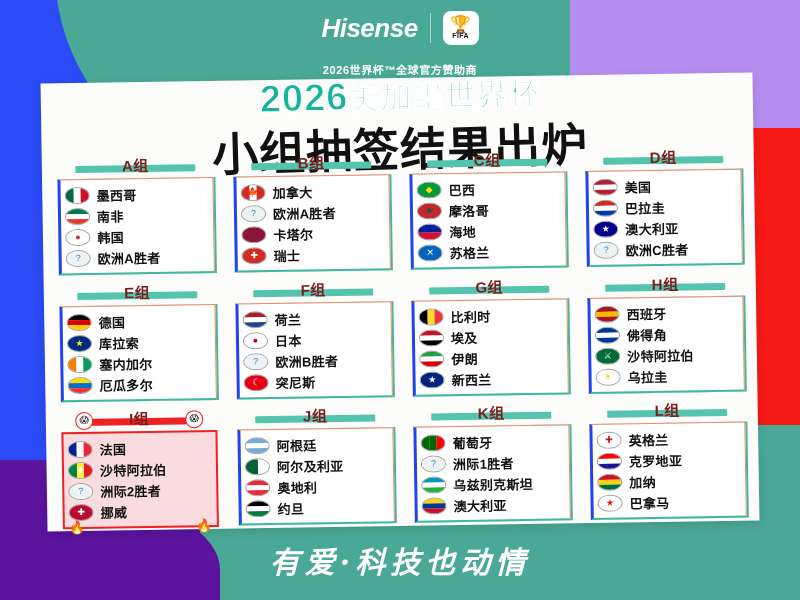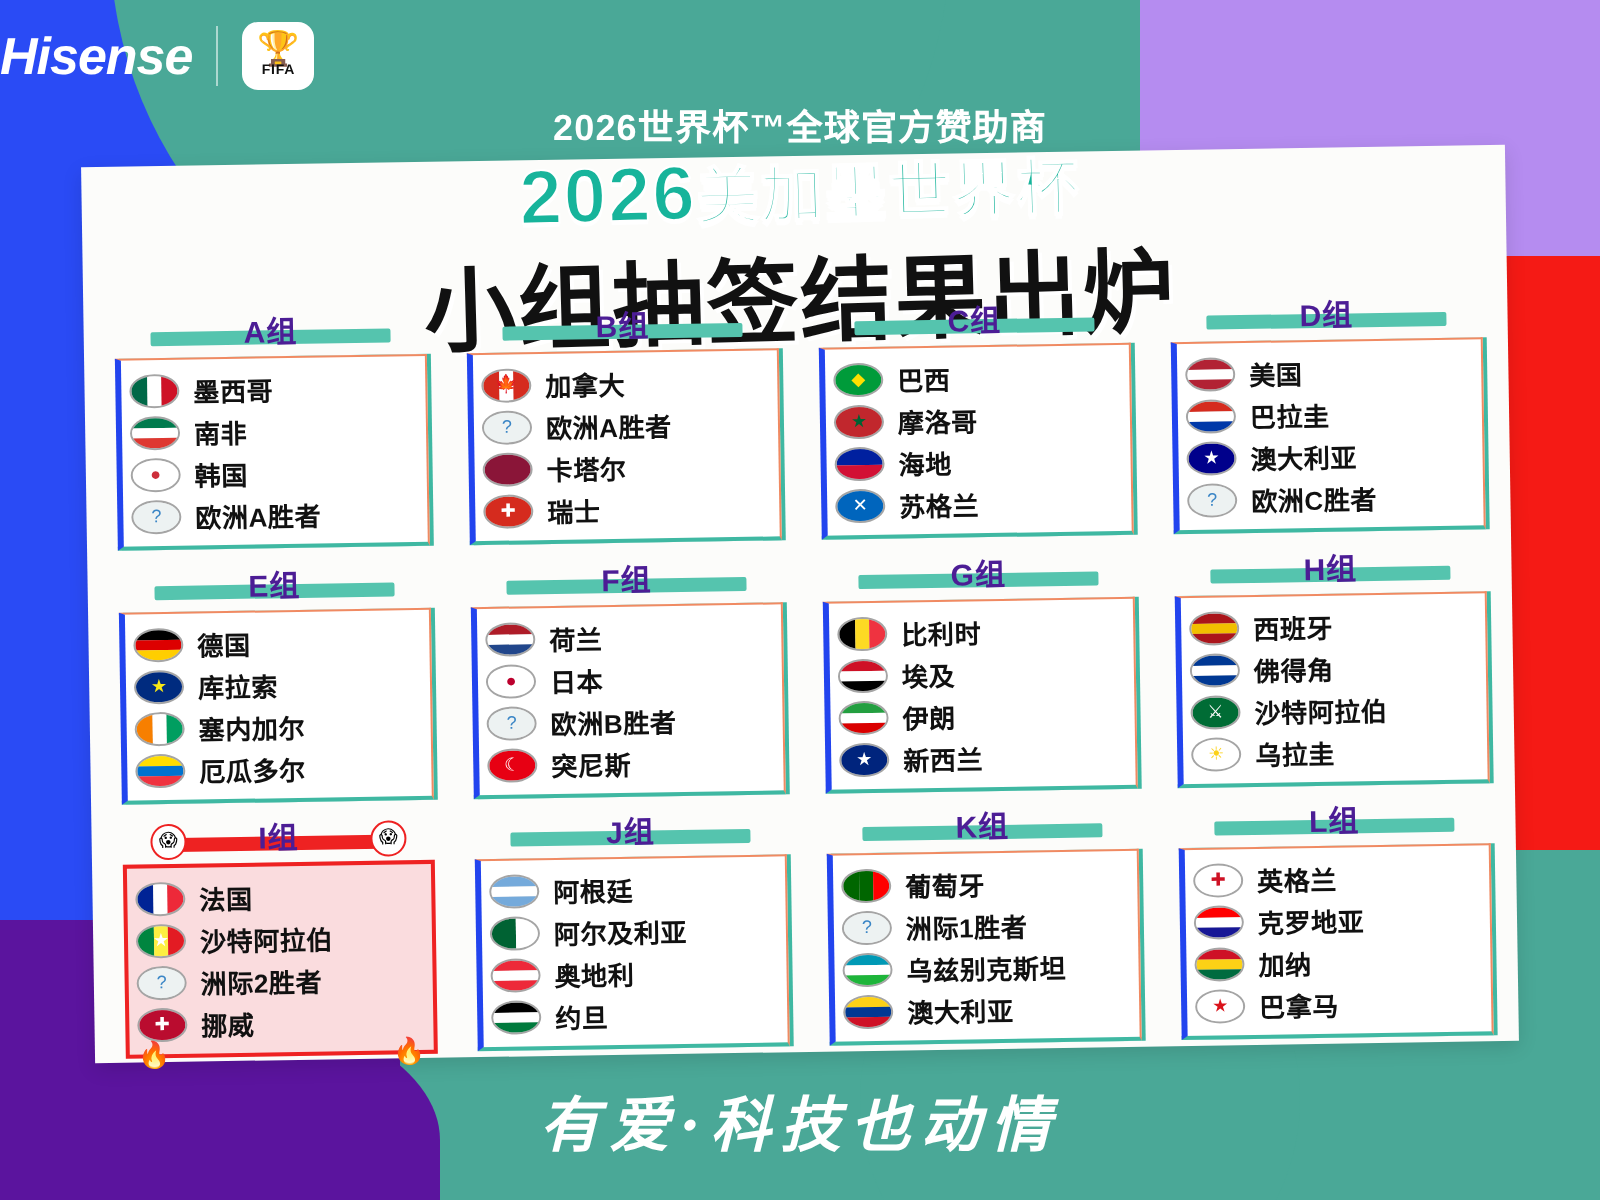--- a/index.html
+++ b/index.html
@@ -16,34 +16,34 @@
   .bg-teal-circle{position:absolute;left:55px;top:-240px;width:420px;height:420px;border-radius:50%;background:#4AA897;}
   .bg-lilac{position:absolute;right:0;top:0;width:230px;height:128px;background:#B58CF0;}
   .bg-red{position:absolute;right:0;top:128px;width:190px;height:340px;background:#F51A15;}
   .bg-teal-bottom{position:absolute;right:0;bottom:0;width:230px;height:175px;background:#4AA897;}
   .bg-teal-corner{position:absolute;right:150px;bottom:-60px;width:220px;height:220px;border-radius:50%;background:#4AA897;}
   .bg-top-teal{position:absolute;left:130px;top:0;right:230px;height:128px;background:#4AA897;}
   .bg-purple-swoosh{position:absolute;left:-40px;bottom:-30px;width:260px;height:130px;background:#5B149E;border-top-right-radius:130px 70px;}
 
   
   .header{position:absolute;left:0;right:0;top:8px;text-align:center;z-index:6;}
-  .brand-row{display:flex;align-items:center;gap:12px;height:40px;}
+  .brand-row{display:flex;align-items:center;justify-content:center;gap:12px;height:40px;}
   .brand-name{
     color:#ffffff;font-size:26px;font-weight:bold;font-style:italic;
     letter-spacing:-0.5px;
   }
   .brand-divider{width:1px;height:30px;background:rgba(255,255,255,.55);}
   .fifa-badge{
     width:36px;height:34px;border-radius:8px;background:#ffffff;
     display:flex;flex-direction:column;align-items:center;justify-content:center;
     position:relative;
   }
   .fifa-cup{font-size:17px;line-height:15px;}
   .fifa-text{font-size:7px;font-weight:bold;color:#111;letter-spacing:.4px;line-height:7px;}
-  .sponsor-line{color:#ffffff;font-size:18px;margin-top:1px;letter-spacing:.6px;font-weight:bold;}
+  .sponsor-line{color:#ffffff;font-size:11px;margin-top:13px;letter-spacing:.6px;font-weight:bold;}
 
   
   .title-wrap{position:absolute;left:0;right:0;top:72px;text-align:center;z-index:7;}
   .title-line1{
     font-size:31px;font-weight:bold;color:#17B49B;letter-spacing:1px;
     -webkit-text-stroke:1px #ffffff;
     text-shadow:0 2px 0 rgba(255,255,255,.85);
     transform:rotate(-1.6deg);
   }
   .title-line1 .yr{font-size:38px;}
@@ -65,21 +65,21 @@
     display:grid;grid-template-columns:repeat(4,1fr);grid-template-rows:repeat(3,1fr);
     column-gap:4px;row-gap:0px;
     transform:rotate(-0.9deg);
   }
   .group{position:relative;padding:0 8px;}
   .group-head{position:relative;text-align:center;height:22px;}
   .group-underline{
     position:absolute;left:18px;right:18px;top:11px;height:7px;background:#55C4AE;border-radius:1px;
   }
   .group-label{
-    position:relative;display:inline-block;font-size:15px;font-weight:bold;color:#4c1d95;
+    position:relative;display:inline-block;font-size:15px;font-weight:bold;color:#7f1d1d;
     letter-spacing:.5px;padding:0 4px;
   }
   .group-box{
     position:relative;margin-top:2px;padding:5px 4px 4px 4px;background:#ffffff;
     border-left:3px solid #2244EE;
     border-top:1px solid #F08A62;
     border-right:1px solid #F08A62;
     border-bottom:2px solid #3FB8A2;
     box-shadow:2px 0 0 #3FB8A2;
   }

